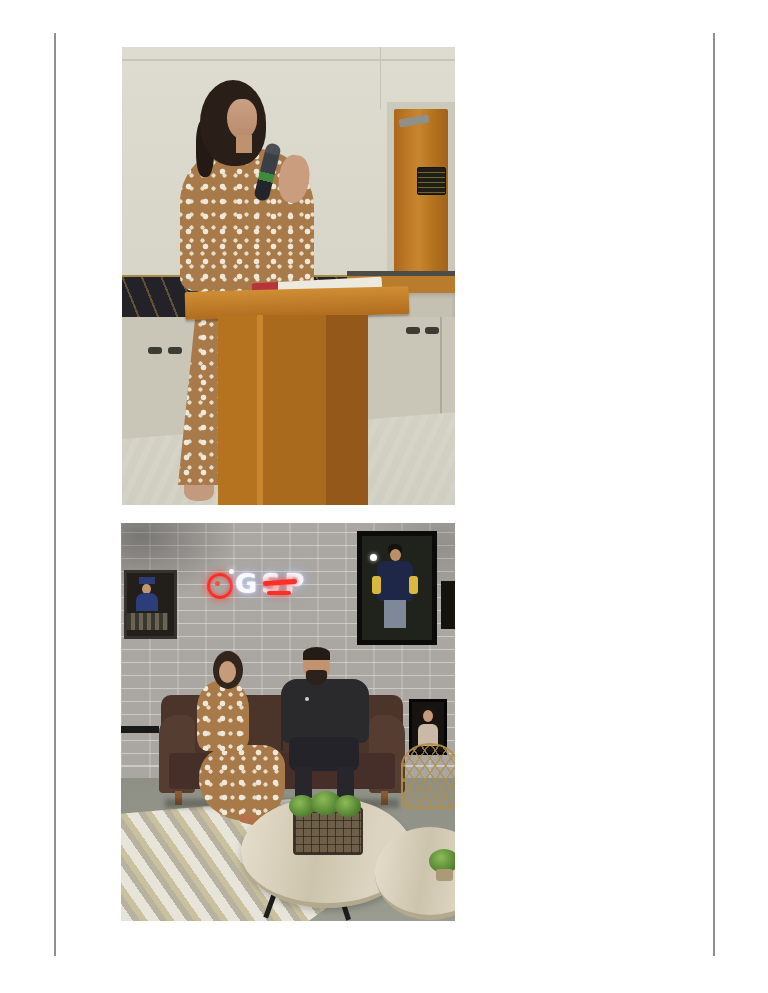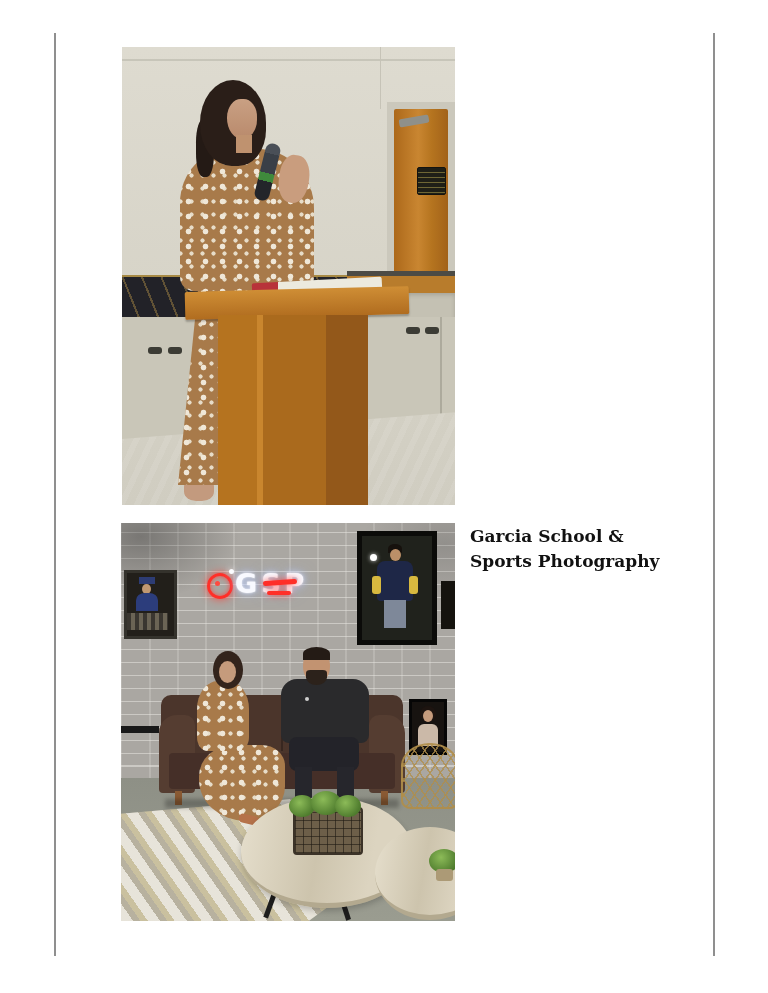--- a/index.html
+++ b/index.html
@@ -264,15 +264,14 @@
     <div class="abs p2-basket"></div>
     <div class="abs p2-plant" style="left:168px;top:272px;width:26px;height:22px;"></div>
     <div class="abs p2-plant" style="left:190px;top:268px;width:30px;height:24px;"></div>
     <div class="abs p2-plant" style="left:214px;top:272px;width:26px;height:22px;"></div>
     <div class="abs p2-rtable"></div>
     <div class="abs p2-plant" style="left:308px;top:326px;width:30px;height:24px;"></div>
     <div class="abs p2-pot"></div>
   </div>
 
   <div id="text2" class="textcol">
-    <h3 class="heading">Garcia School &amp; Sports Photography</h3>
   </div>
 </div>
 
 </body></html>

